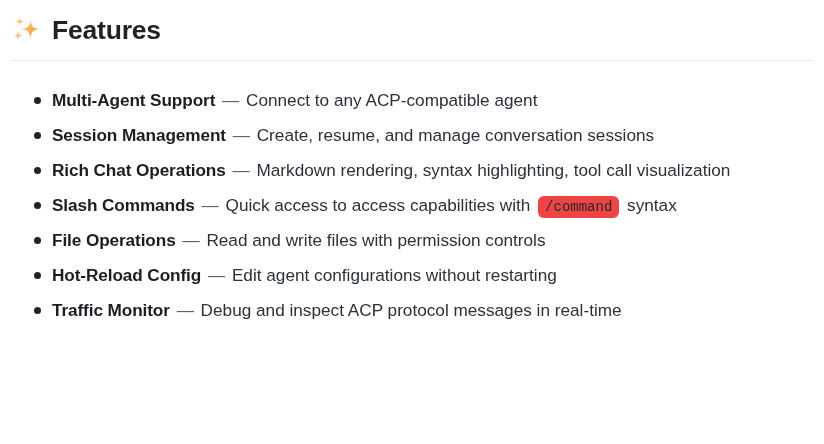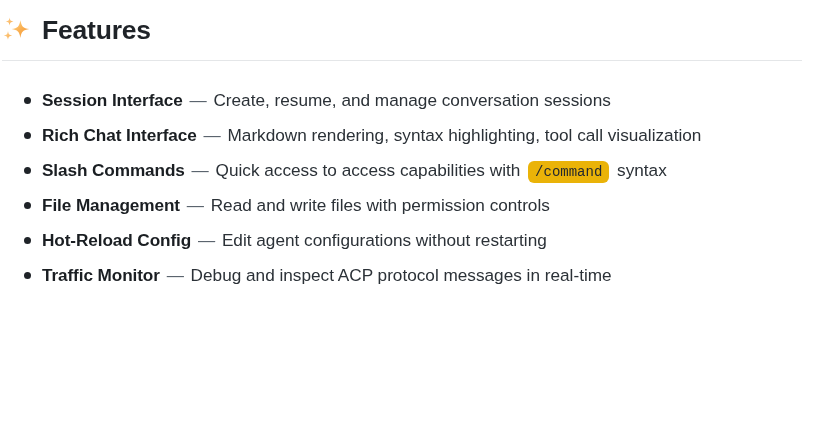--- a/index.html
+++ b/index.html
@@ -13,21 +13,21 @@
     overflow: hidden;
     font-family: "Liberation Sans", sans-serif;
     color: #24292f;
     -webkit-font-smoothing: antialiased;
   }
 
   .doc {
     box-sizing: border-box;
     width: 824px;
     height: 444px;
-    padding: 0 2px;
+    padding: 0 12px;
   }
 
   
   .heading-row {
     display: flex;
     align-items: center;
     gap: 10px;
     padding-top: 8px;
     height: 44px;
   }
@@ -86,21 +86,21 @@
   .feature-dash {
     color: #57606a;
     padding: 0 2px;
   }
   .feature-desc {
     color: #2b3137;
   }
   .inline-code {
     font-family: "Liberation Mono", "DejaVu Sans Mono", monospace;
     font-size: 14px;
-    background: #eab308;
+    background: #ef4444;
     border-radius: 6px;
     padding: 3px 7px;
     color: #24292f;
     margin: 0 3px;
   }
 </style>
 </head>
 <body>
 
 <div class="doc">
@@ -124,47 +124,53 @@
         <path d="M6.0 16.0 C6.5 19.3 7.1 19.9 10.3 20.4 C7.1 20.9 6.5 21.5 6.0 24.8 C5.5 21.5 4.9 20.9 1.7 20.4 C4.9 19.9 5.5 19.3 6.0 16.0 Z" fill="url(#sparkGrad2)"></path>
       </svg>
     </span>
     <span class="heading-title">Features</span>
   </div>
 
   <hr class="heading-rule">
 
   <ul class="feature-list">
 
+    <li class="feature-item">
+      <span class="bullet-icon"></span>
+      <span class="feature-term">Multi-Agent Support</span>
+      <span class="feature-dash">—</span>
+      <span class="feature-desc">Connect to any ACP-compatible agent</span>
+    </li>
 
     <li class="feature-item">
       <span class="bullet-icon"></span>
-      <span class="feature-term">Session Interface</span>
+      <span class="feature-term">Session Management</span>
       <span class="feature-dash">—</span>
       <span class="feature-desc">Create, resume, and manage conversation sessions</span>
     </li>
 
     <li class="feature-item">
       <span class="bullet-icon"></span>
-      <span class="feature-term">Rich Chat Interface</span>
+      <span class="feature-term">Rich Chat Operations</span>
       <span class="feature-dash">—</span>
       <span class="feature-desc">Markdown rendering, syntax highlighting, tool call visualization</span>
     </li>
 
     <li class="feature-item">
       <span class="bullet-icon"></span>
       <span class="feature-term">Slash Commands</span>
       <span class="feature-dash">—</span>
       <span class="feature-desc">Quick access to access capabilities with</span>
       <code class="inline-code">/command</code>
       <span class="feature-desc">syntax</span>
     </li>
 
     <li class="feature-item">
       <span class="bullet-icon"></span>
-      <span class="feature-term">File Management</span>
+      <span class="feature-term">File Operations</span>
       <span class="feature-dash">—</span>
       <span class="feature-desc">Read and write files with permission controls</span>
     </li>
 
 
 
     <li class="feature-item">
       <span class="bullet-icon"></span>
       <span class="feature-term">Hot-Reload Config</span>
       <span class="feature-dash">—</span>

